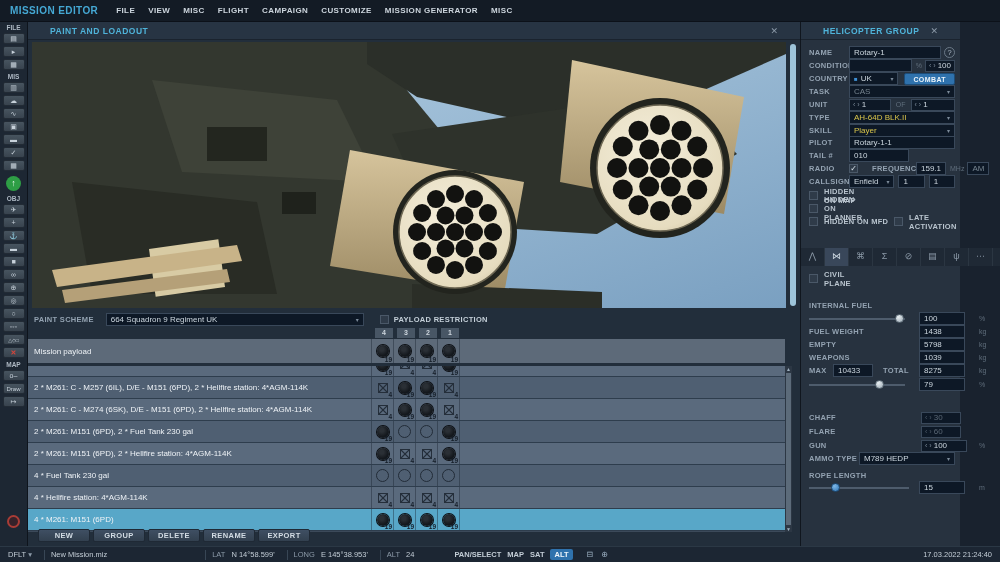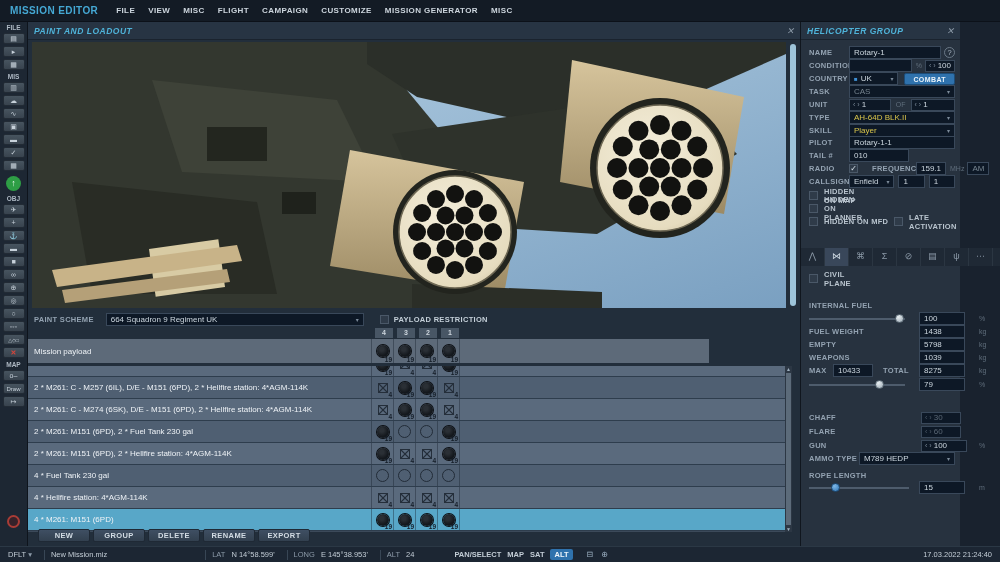--- a/index.html
+++ b/index.html
@@ -15,21 +15,21 @@
   
   .sidebar { position:absolute; left:0; top:22px; width:28px; height:524px; background:#1d2733; border-right:1px solid #0e141c; display:flex; flex-direction:column; align-items:center; }
   .sb-label { color:#aeb9c4; font-size:6.5px; font-weight:bold; margin:2px 0 1px; }
   .sb-btn { width:22px; height:11px; background:linear-gradient(#47545f,#38434e); border:1px solid #222b35; border-radius:2px; margin:1px 0; color:#c7d1da; font-size:7px; line-height:10px; text-align:center; overflow:hidden; }
   .sb-btn.red { color:#d4453b; font-weight:bold; }
   .sb-fly { width:15px; height:15px; border-radius:50%; background:#2e9e45; color:#eafbee; font-size:9px; font-weight:bold; text-align:center; line-height:14px; margin:4px 0 2px; }
   .sb-rec { width:13px; height:13px; border-radius:50%; border:2px solid #a83c36; background:#35222a; margin-top:auto; margin-bottom:18px; }
 
   
   .loadout { position:absolute; left:28px; top:22px; width:772px; height:524px; background:#222e3b; }
-  .panel-head { position:absolute; left:0; top:0; right:0; height:18px; background:#273443; display:flex; align-items:center; padding:0 6px; border-bottom:1px solid #1a232e;font-style:italic; }
+  .panel-head { position:absolute; left:0; top:0; right:0; height:18px; background:#273443; display:flex; align-items:center; padding:0 22px; border-bottom:1px solid #1a232e; }
   .panel-title { color:#4fb3d9; font-size:8.5px; font-weight:bold; letter-spacing:.5px; flex:1; }
   .panel-x { color:#8b99a7; font-size:9px; }
   .scene { position:absolute; left:4px; top:20px; width:754px; height:266px; background:#7fa3c2; }
   .scene svg { display:block; width:754px; height:266px; }
   .vstrip { position:absolute; left:762px; top:22px; width:6px; height:262px; background:#9dc4da; border-radius:3px; }
 
   .paint-row { position:absolute; left:0; top:288px; width:772px; height:18px; display:flex; align-items:center; }
   .lab { color:#93a2b1; font-size:7.5px; font-weight:bold; letter-spacing:.3px; }
   .dd, .fld { background:#0d1826; border:1px solid #39485a; height:13px; display:flex; align-items:center; color:#ccd6de; font-size:8px; padding:0 4px; }
   .dd .chev { margin-left:auto; color:#7b8a99; font-size:6px; }
@@ -43,21 +43,21 @@
   .prow-label { width:343px; padding-left:6px; color:#eef2f6; font-size:8px; white-space:nowrap; overflow:hidden; }
   .pcell { width:22px; align-self:stretch; border-left:1px solid rgba(22,32,44,.4); position:relative; display:flex; align-items:center; justify-content:center; }
   .prow-fill { flex:1; align-self:stretch; border-left:1px solid rgba(22,32,44,.4); }
   .picon { display:inline-block; }
   .picon.rocket { width:12px; height:12px; border-radius:50%; background:radial-gradient(circle at 40% 35%, #2a2f35 0 18%, #14181d 60%); box-shadow:0 0 0 1px #0c0f13; }
   .picon.hellfire { width:10px; height:10px; border:1px solid #242e3a;
       background:linear-gradient(45deg,transparent 43%,#242e3a 45%,#242e3a 55%,transparent 57%),
                  linear-gradient(-45deg,transparent 43%,#242e3a 45%,#242e3a 55%,transparent 57%); }
   .picon.tank { width:13px; height:13px; border:1px solid #222c38; border-radius:50%; }
   .pcount { position:absolute; right:1px; bottom:0px; font-size:6.5px; font-weight:bold; color:#141d28; }
-  .mission-row { position:absolute; left:0; top:317px; width:681px; height:24px; background:#5d6a79; }
+  .mission-row { position:absolute; left:0; top:317px; width:757px; height:24px; background:#5d6a79; }
   .mission-row .prow { height:24px; }
   .plist { position:absolute; left:0; top:344px; width:757px; height:166px; background:#3c4a5a; }
   .prow.r-dark { background:#4f5f72; height:22px; }
   .prow.r-lite { background:#5a6a7d; height:22px; }
   .prow.r-sel  { background:#58a7c8; height:22px; }
   .prow.clipped { height:11px; overflow:hidden; background:#5a6a7d; }
   .prow.clipped .pcell { align-items:flex-start; }
   .prow.clipped .picon { margin-top:-7px; }
   .list-scroll { position:absolute; left:757px; top:344px; width:7px; height:166px; background:#2c3744; display:flex; flex-direction:column; align-items:center; }
   .list-scroll .arr { color:#9fb0bf; font-size:5px; line-height:6px; }

